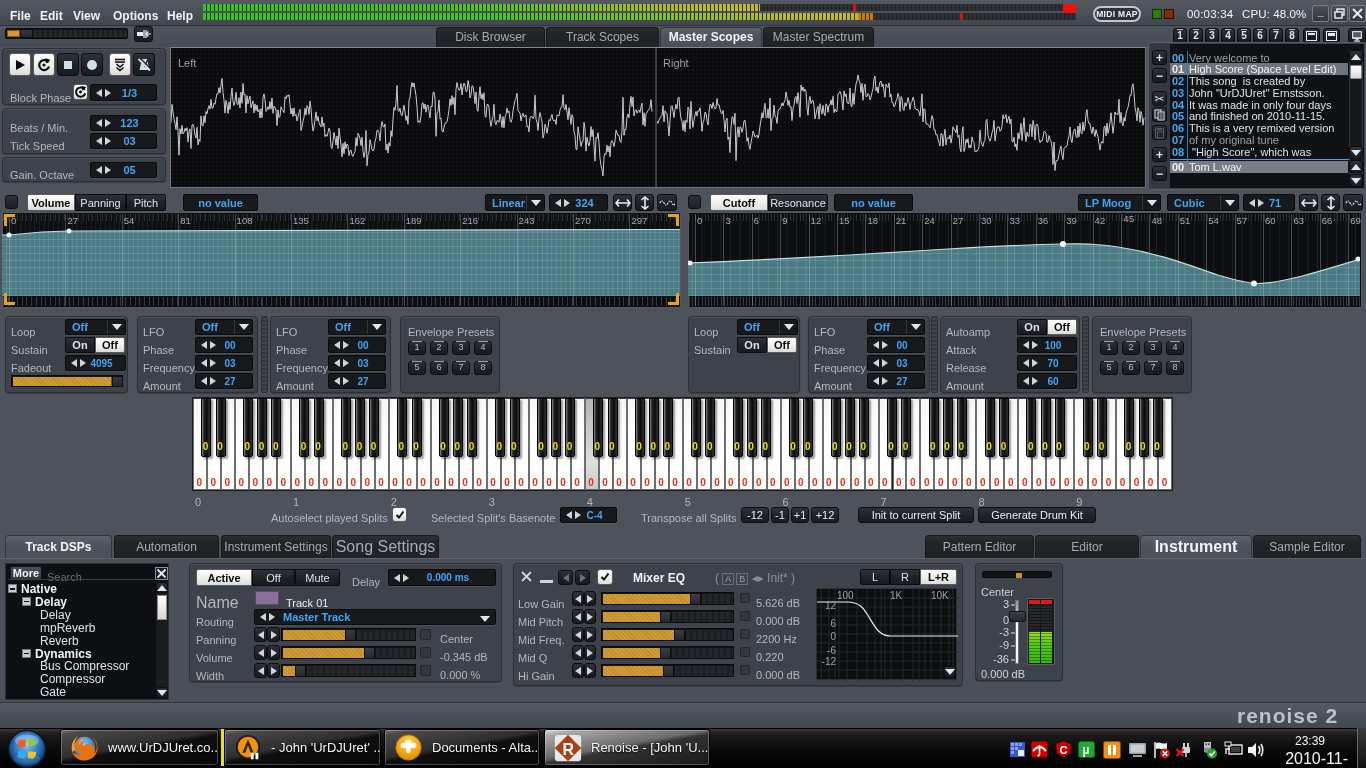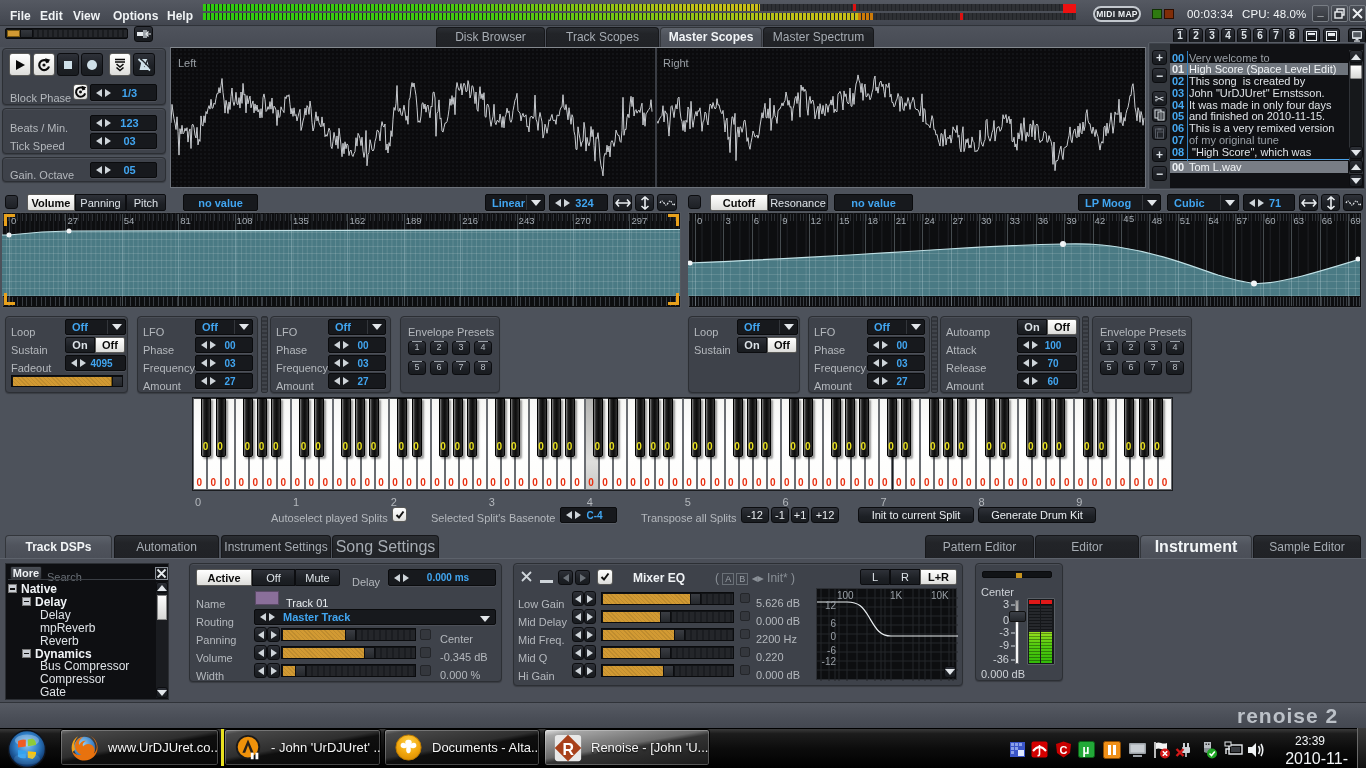--- a/index.html
+++ b/index.html
@@ -1363,21 +1363,21 @@
 <div class="pan a" style="left:189px;top:563px;width:313px;height:119px;"></div>
 <div class="bwhite a" style="left:196px;top:569px;width:56px;height:17px;font-size:11px;line-height:16px;text-align:center;font-weight:bold;border-radius:2px 0 0 2px;">Active</div>
 <div class="bdark a" style="left:252px;top:569px;width:43px;height:17px;font-size:11px;line-height:16px;text-align:center;border-radius:0;">Off</div>
 <div class="bdark a" style="left:295px;top:569px;width:45px;height:17px;font-size:11px;line-height:16px;text-align:center;border-radius:0 2px 2px 0;">Mute</div>
 <div class="a" style="left:352px;top:572px;"><span class="lab" style="font-size:11px;">Delay</span></div>
 <div class="ctl a" style="left:388px;top:569px;width:108px;height:17px;display:flex;align-items:center;padding-left:5px;">
     <span class="tl" style="margin-right:3px;"></span>
     <span class="tr"></span>
     <span class="blue" style="font-size:10px;font-weight:bold;margin:0 auto;transform:translateX(-4px);">0.000 ms</span>
   </div>
-<div class="a" style="left:196px;top:594px;"><span class="lab" style="font-size:11px;">Name</span></div>
+<div class="a" style="left:196px;top:594px;"><span class="lab" style="font-size:16px;">Name</span></div>
 <div class="a" style="left:255px;top:591px;width:24px;height:14px;background:#8a6f9a;border:1px solid #5a4a66;"></div>
 <div class="a" style="left:286px;top:593px;"><span style="color:#e9edf0;font-size:11px;">Track 01</span></div>
 <div class="a" style="left:196px;top:612px;"><span class="lab" style="font-size:11px;">Routing</span></div>
 <div class="ctl a" style="left:254px;top:609px;width:242px;height:16px;display:flex;align-items:center;">
     <span class="tl" style="margin-left:5px;margin-right:3px;"></span>
     <span class="tr"></span>
     <span class="blue" style="font-size:11px;font-weight:bold;margin-left:8px;">Master Track</span>
     <span style="margin-left:auto;margin-right:5px;"><span class="td"></span></span>
   </div>
 <div class="a" style="left:196px;top:630px;"><span class="lab" style="font-size:11px;">Panning</span></div>
@@ -1450,21 +1450,21 @@
 <div class="bdark a" style="left:584px;top:591px;width:12px;height:15px;display:flex;align-items:center;justify-content:center;">
     <span class="tr"></span>
   </div>
 <div class="a" style="left:601px;top:592px;width:133px;height:13px;background:#111316;border:1px solid #0a0b0d;">
     <div class="a" style="left:1px;top:1px;width:87px;height:10px;background:#d29a33;background-image:repeating-linear-gradient(45deg,rgba(0,0,0,.09) 0 1px,transparent 1px 3px);"></div>
     <div class="a" style="left:88px;top:0px;width:11px;height:12px;background:linear-gradient(#3a3d43,#25282c);border:1px solid #0c0d10;"></div>
     <div class="a" style="left:100px;top:1px;width:31px;height:10px;background:repeating-linear-gradient(90deg,#24262a 0 4px,#1b1d21 4px 6px);"></div>
   </div>
 <div class="a" style="left:740px;top:593px;width:10px;height:10px;background:#34373d;border:1px solid #24262a;border-radius:2px;"></div>
 <div class="a" style="left:756px;top:593px;"><span class="lab">5.626 dB</span></div>
-<div class="a" style="left:518px;top:612px;"><span class="lab" style="font-size:11px;">Mid Delay</span></div>
+<div class="a" style="left:518px;top:612px;"><span class="lab" style="font-size:11px;">Mid Pitch</span></div>
 <div class="bdark a" style="left:572px;top:609px;width:12px;height:15px;display:flex;align-items:center;justify-content:center;">
     <span class="tl"></span>
   </div>
 <div class="bdark a" style="left:584px;top:609px;width:12px;height:15px;display:flex;align-items:center;justify-content:center;">
     <span class="tr"></span>
   </div>
 <div class="a" style="left:601px;top:610px;width:133px;height:13px;background:#111316;border:1px solid #0a0b0d;">
     <div class="a" style="left:1px;top:1px;width:57px;height:10px;background:#d29a33;background-image:repeating-linear-gradient(45deg,rgba(0,0,0,.09) 0 1px,transparent 1px 3px);"></div>
     <div class="a" style="left:58px;top:0px;width:11px;height:12px;background:linear-gradient(#3a3d43,#25282c);border:1px solid #0c0d10;"></div>
     <div class="a" style="left:70px;top:1px;width:61px;height:10px;background:repeating-linear-gradient(90deg,#24262a 0 4px,#1b1d21 4px 6px);"></div>

